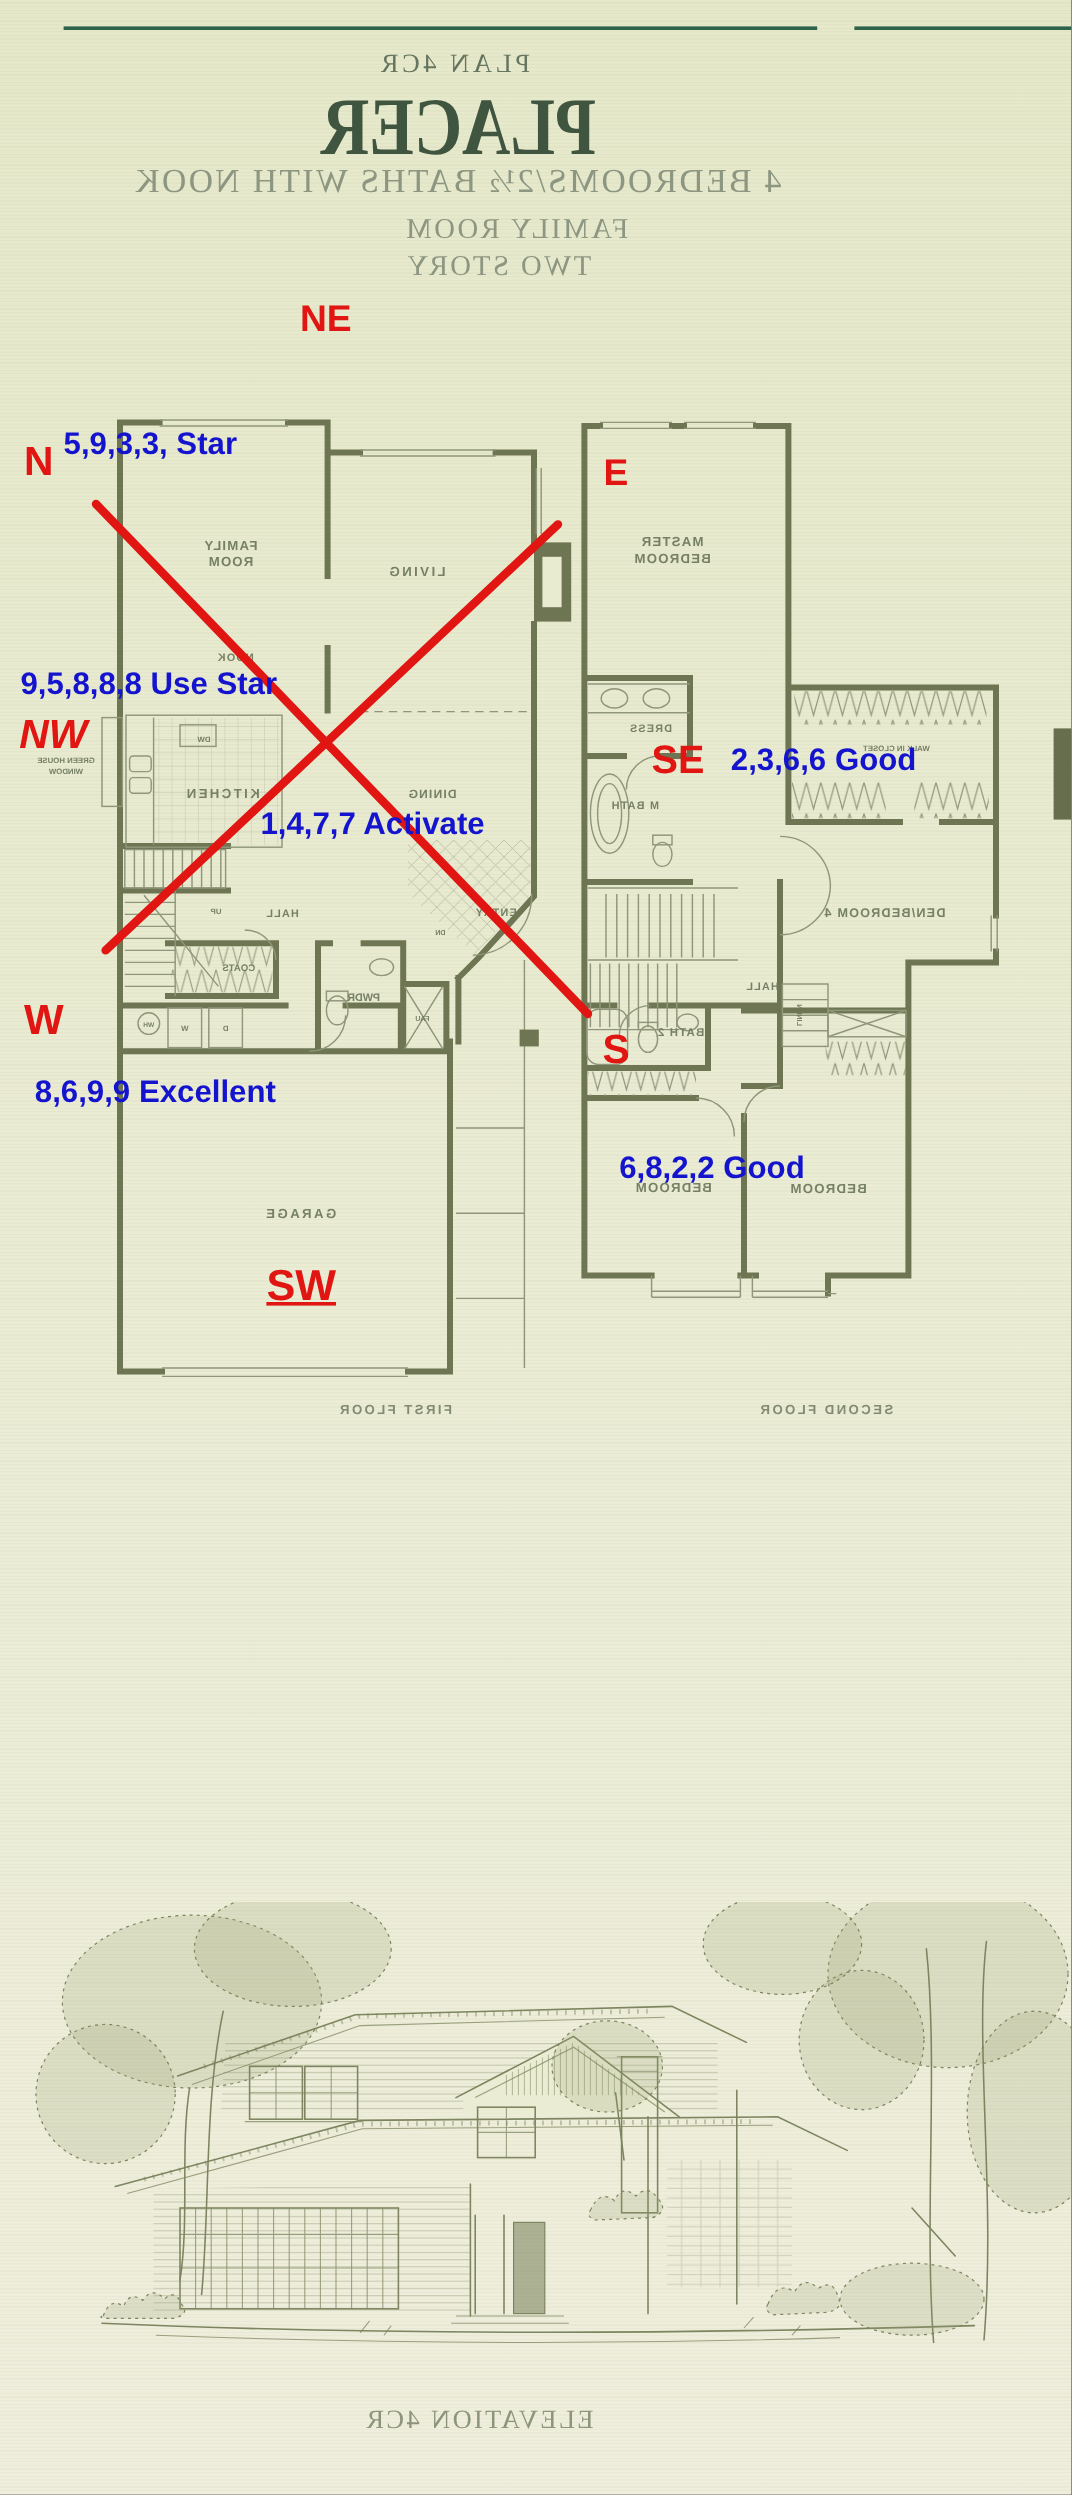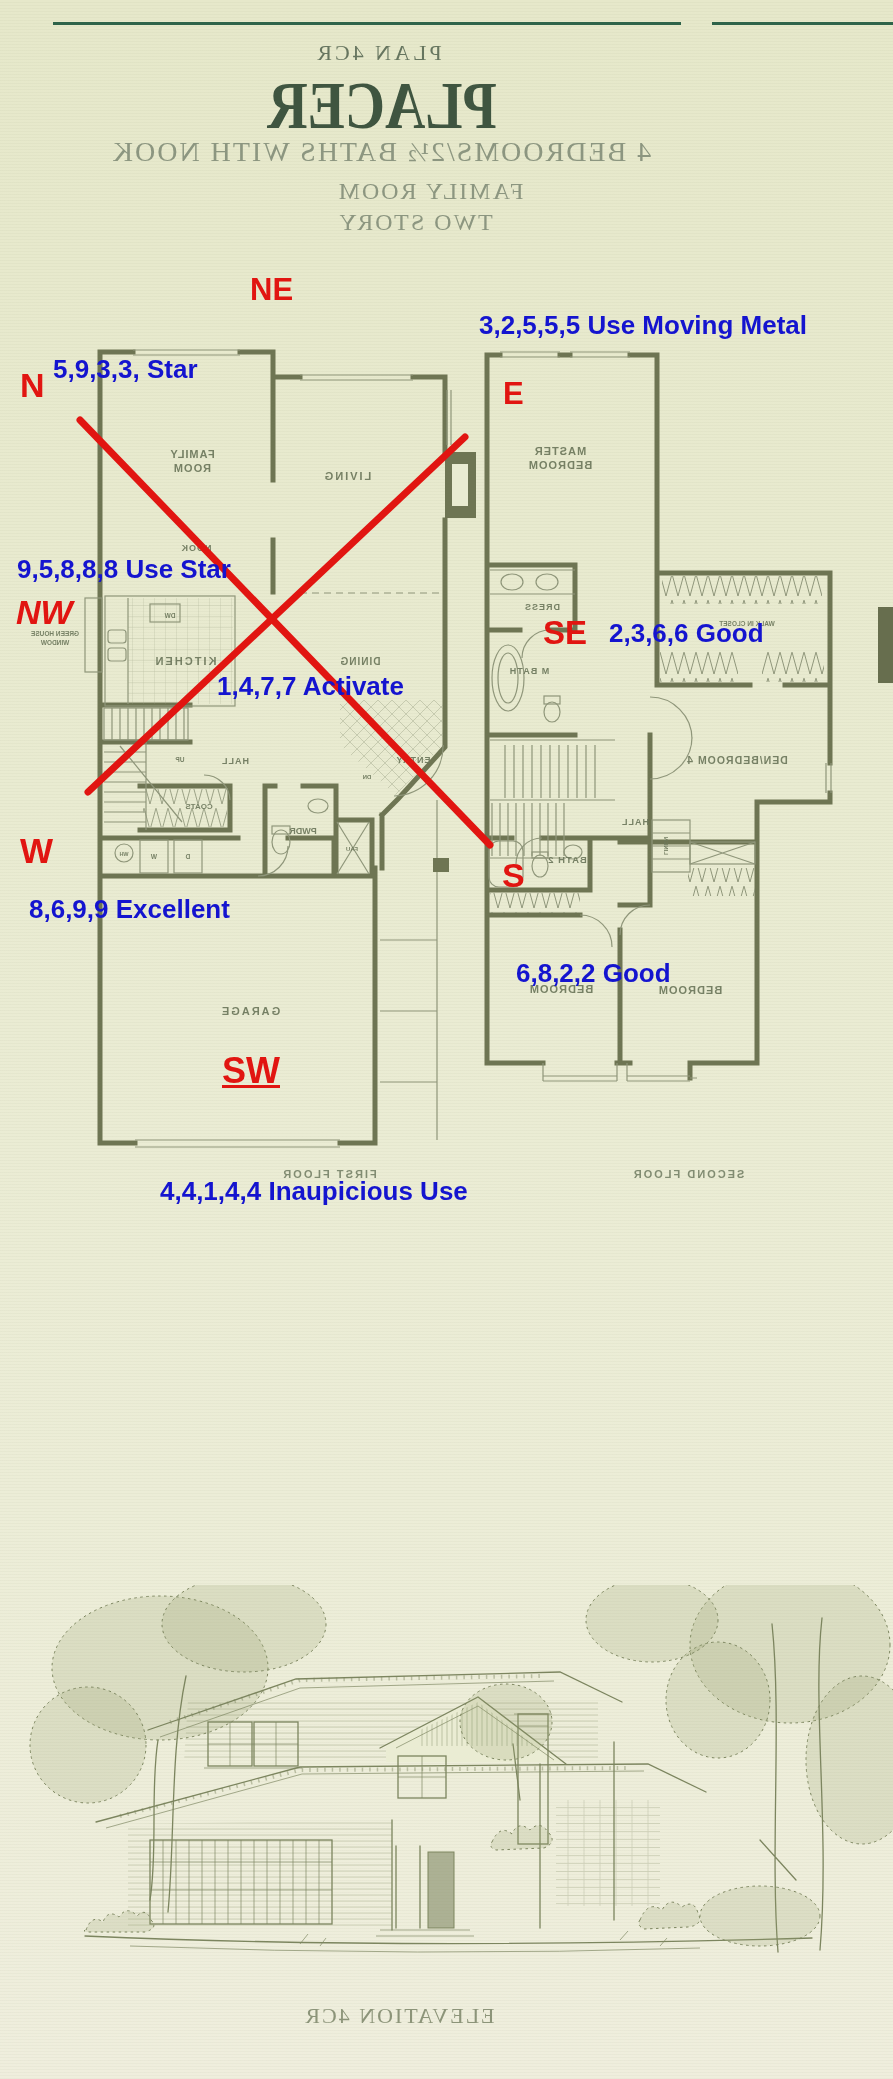--- a/index.html
+++ b/index.html
@@ -207,30 +207,28 @@
     </g>
 
     <g>
       <path class="redline" d="M80,420 L490,845"></path>
       <path class="redline" d="M465,437 L88,792"></path>
     </g>
   </svg>
 
   <div class="artifact" style="left:878px;top:607px;width:15px;height:76px;"></div>
 
-  <div class="note" style="left:479px;top:310px;">3,2,5,5,5  Use Moving Metal</div>
   <div class="note" style="left:53px;top:354px;">5,9,3,3, Star</div>
   <div class="note" style="left:17px;top:554px;">9,5,8,8,8 Use Star</div>
   <div class="note" style="left:217px;top:671px;">1,4,7,7 Activate</div>
   <div class="note" style="left:609px;top:618px;">2,3,6,6 Good</div>
   <div class="note" style="left:29px;top:894px;">8,6,9,9 Excellent</div>
   <div class="note" style="left:516px;top:958px;">6,8,2,2 Good</div>
-  <div class="note" style="left:160px;top:1176px;">4,4,1,4,4 Inaupicious Use</div>
-
-  <div class="dir" style="left:250px;top:248px;font-size:31px;margin-top:24px;">NE</div>
+
+  <div class="dir" style="left:250px;top:248px;font-size:31px;">NE</div>
   <div class="dir" style="left:20px;top:366px;font-size:34px;">N</div>
   <div class="dir" style="left:503px;top:376px;font-size:31px;">E</div>
   <div class="dir" style="left:16px;top:593px;font-size:34px;font-style:italic;">NW</div>
   <div class="dir" style="left:543px;top:614px;font-size:33px;">SE</div>
   <div class="dir" style="left:20px;top:831px;font-size:35px;">W</div>
   <div class="dir" style="left:502px;top:856px;font-size:34px;">S</div>
   <div class="dir" style="left:222px;top:1050px;font-size:36px;text-decoration:underline;">SW</div>
 
   <svg style="top:1585px;" width="893" height="420" viewBox="0 1585 893 420">
     <defs>

